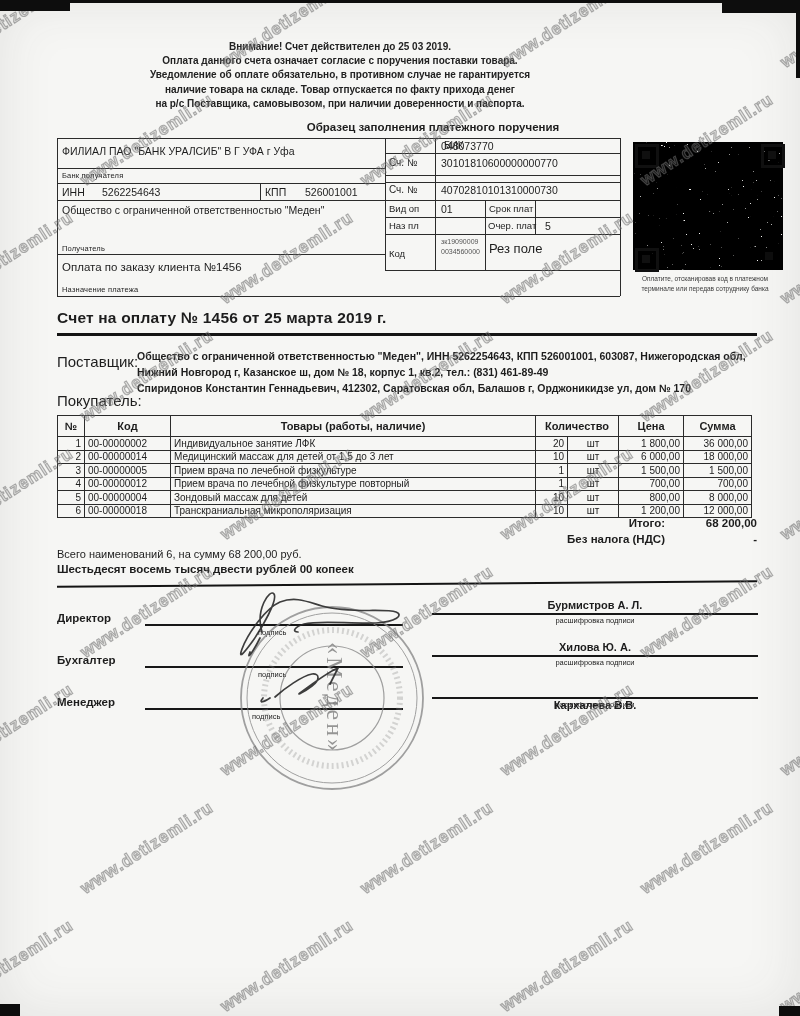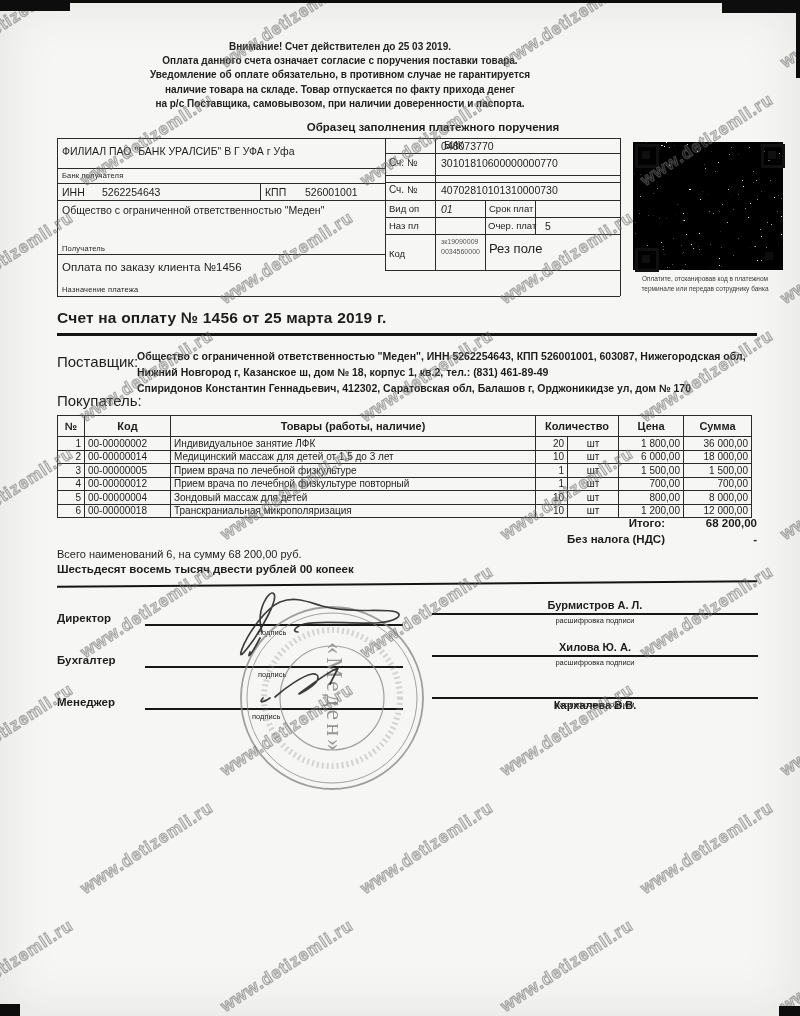--- a/index.html
+++ b/index.html
@@ -148,21 +148,21 @@
     <div class="cell tiny" style="left:5px;top:106px;">Получатель</div>
 
     <div class="cell" style="left:344px;top:2px;font-size:10px;margin-left:43px;">БИК</div>
     <div class="cell" style="left:384px;top:2px;">048073770</div>
     <div class="cell" style="left:332px;top:19px;font-size:10px;">Сч. №</div>
     <div class="cell" style="left:384px;top:19px;">30101810600000000770</div>
     <div class="cell" style="left:332px;top:46px;font-size:10px;">Сч. №</div>
     <div class="cell" style="left:384px;top:46px;">40702810101310000730</div>
 
     <div class="cell" style="left:332px;top:65px;font-size:9.5px;">Вид оп</div>
-    <div class="cell" style="left:384px;top:65px;font-style:italic;">01</div>
+    <div class="cell" style="left:384px;top:65px;">01</div>
     <div class="cell" style="left:432px;top:65px;font-size:9.5px;">Срок плат</div>
     <div class="cell" style="left:332px;top:82px;font-size:9.5px;">Наз пл</div>
     <div class="cell" style="left:431px;top:82px;font-size:9.5px;">Очер. плат</div>
     <div class="cell" style="left:488px;top:82px;">5</div>
     <div class="cell" style="left:332px;top:110px;font-size:9.5px;">Код</div>
     <div class="cell" style="left:384px;top:100px;font-size:7px;color:#555;filter:blur(.6px);">зк19090009</div>
     <div class="cell" style="left:384px;top:110px;font-size:7px;color:#555;filter:blur(.6px);">0034560000</div>
     <div class="cell" style="left:432px;top:103px;font-size:13px;">Рез поле</div>
 
     <div class="cell" style="left:5px;top:123px;font-size:11.5px;">Оплата по заказу клиента №1456</div>

